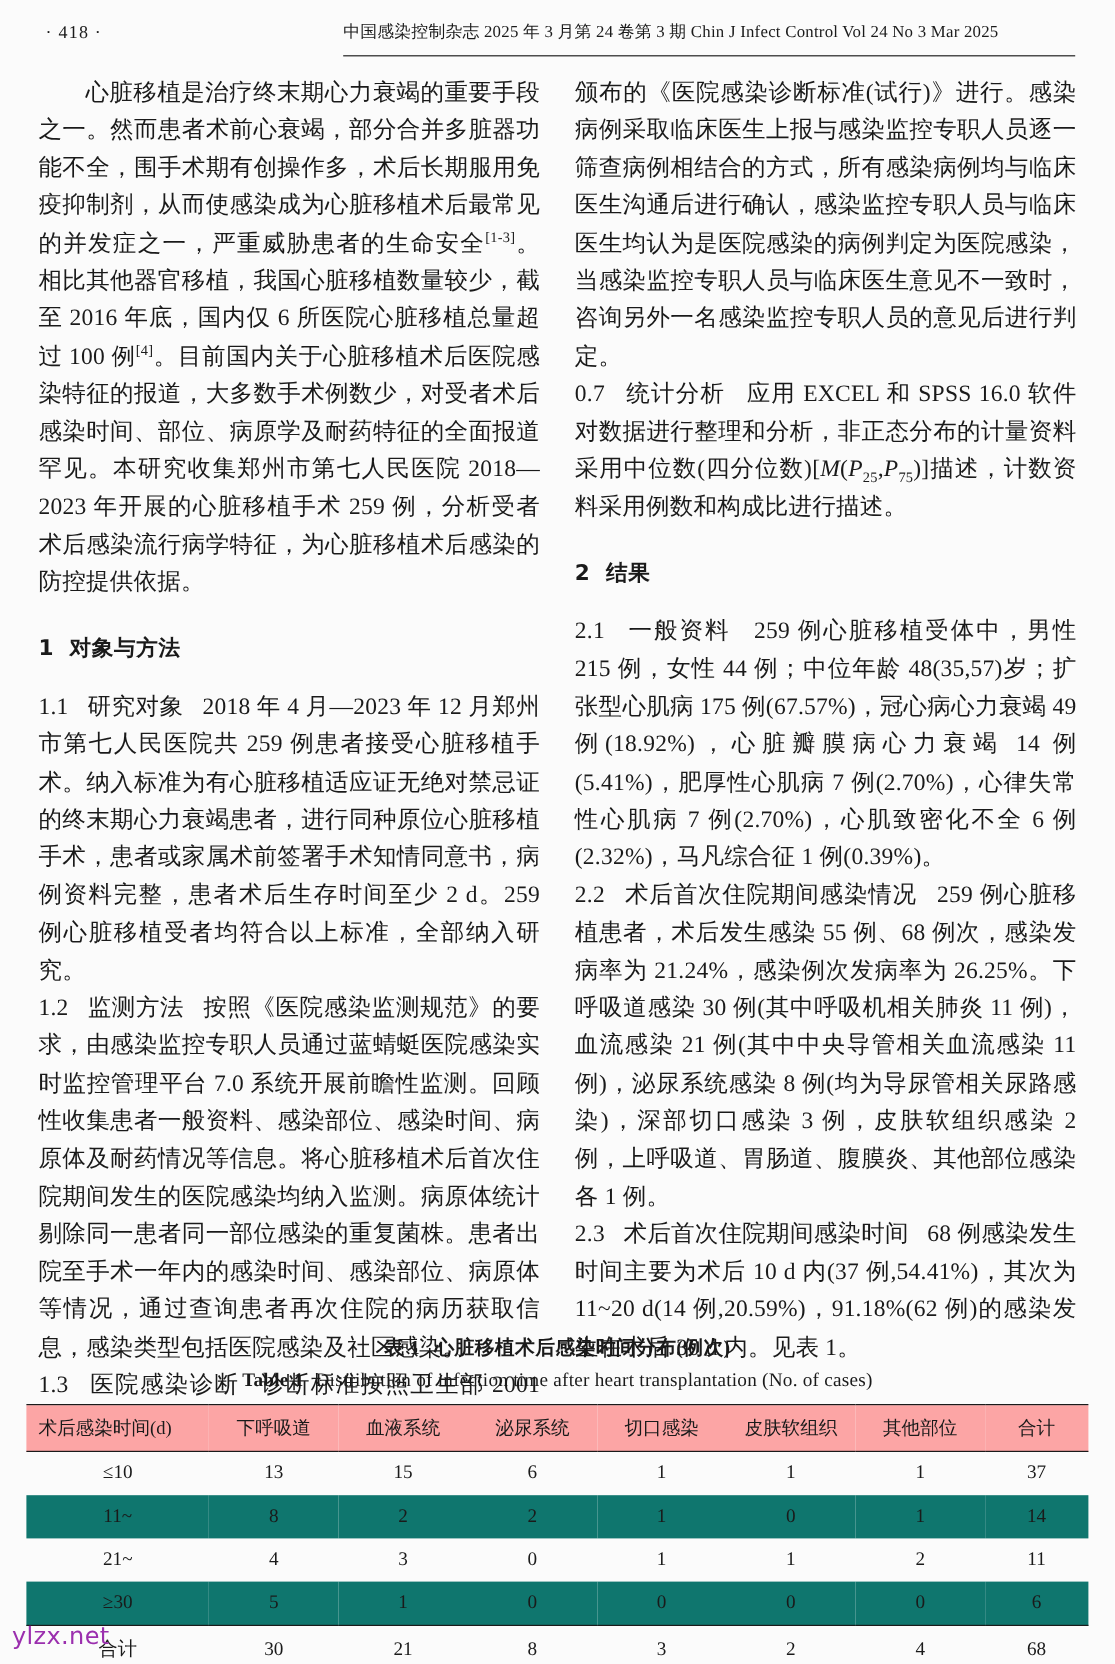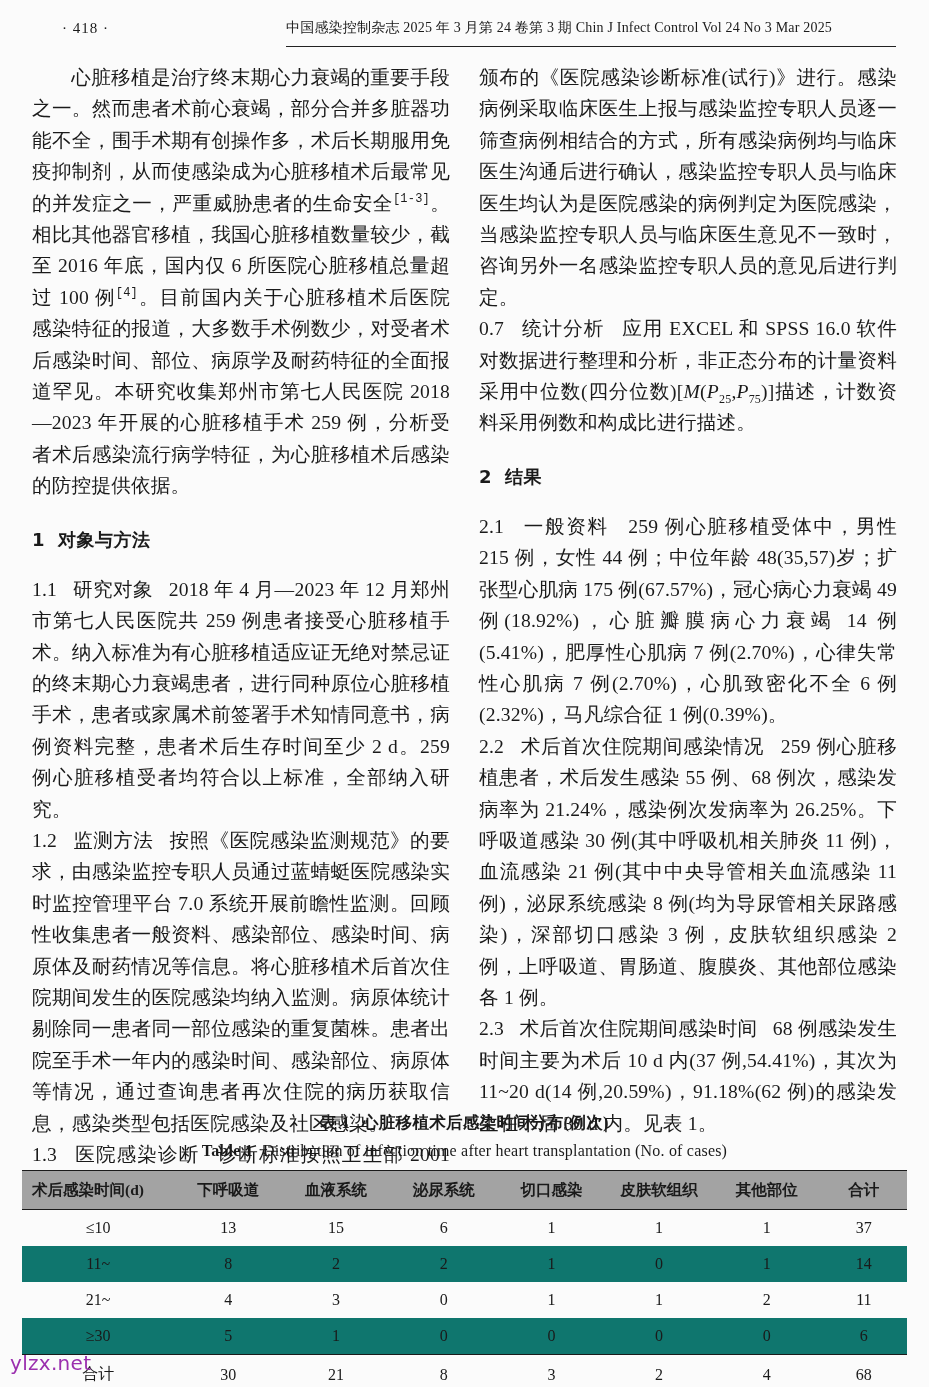--- a/index.html
+++ b/index.html
@@ -27,21 +27,20 @@
     height: 34px;
   }
   .runhead .folio {
     position: absolute;
     left: 38px;
     top: 6px;
     font-size: 15px;
     letter-spacing: 1px;
     color: #1a1a1a;
     white-space: nowrap;
-    margin-left: 24px;
   }
   .runhead .journal {
     position: absolute;
     left: 286px;
     top: 4px;
     width: 610px;
     font-size: 14px;
     line-height: 20px;
     text-align: left;
     white-space: nowrap;
@@ -91,21 +90,20 @@
   }
   .sec-head .num {
     display: inline-block;
     min-width: 26px;
   }
 
   sup.ref {
     font-size: 12px;
     vertical-align: super;
     line-height: 0;
-    font-family: Liberation Mono, monospace;
   }
   .sub {
     font-size: 12px;
     vertical-align: sub;
     line-height: 0;
   }
   .ital { font-style: italic; }
 
   
   .tablewrap {
@@ -130,22 +128,22 @@
   }
   .cap-en .capnum { font-weight: bold; margin-right: 10px; }
 
   table.data {
     border-collapse: collapse;
     width: 885px;
     margin: 0 auto;
     font-size: 15px;
   }
   table.data thead th {
-    background: #a3a3a3;
-    font-weight: bold;
+    background: #fca5a5;
+    font-weight: normal;
     padding: 9px 2px 8px 2px;
     border-top: 1.8px solid #1a1a1a;
     border-bottom: 1.4px solid #1a1a1a;
     text-align: center;
     font-size: 15.5px;
   }
   table.data thead th.firstcol { text-align: left; padding-left: 10px; }
   table.data tbody td {
     padding: 9px 2px;
     text-align: center;

